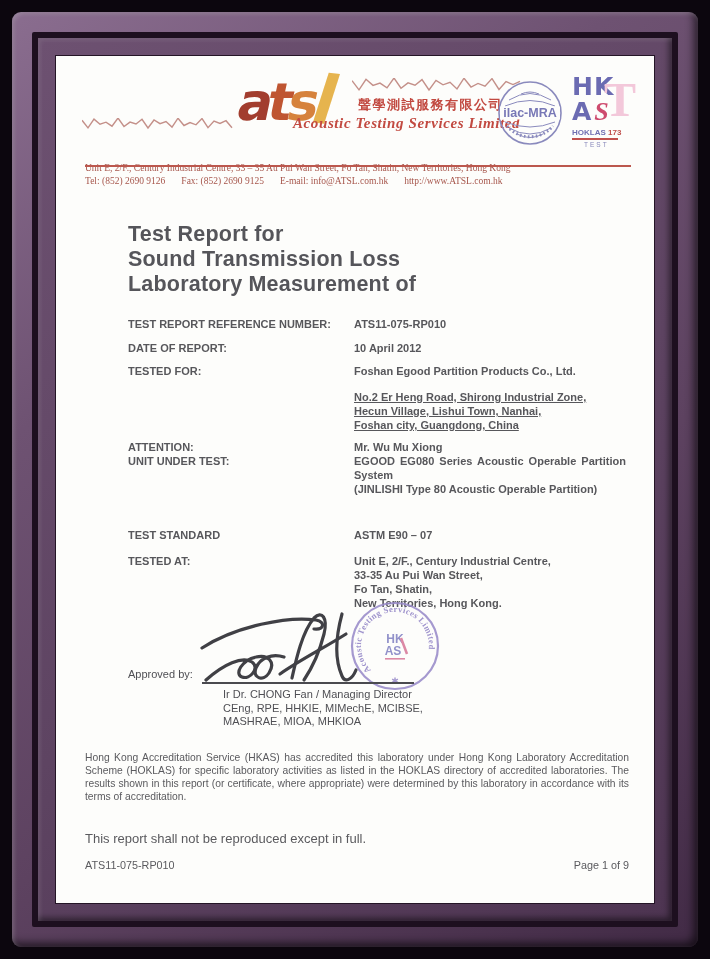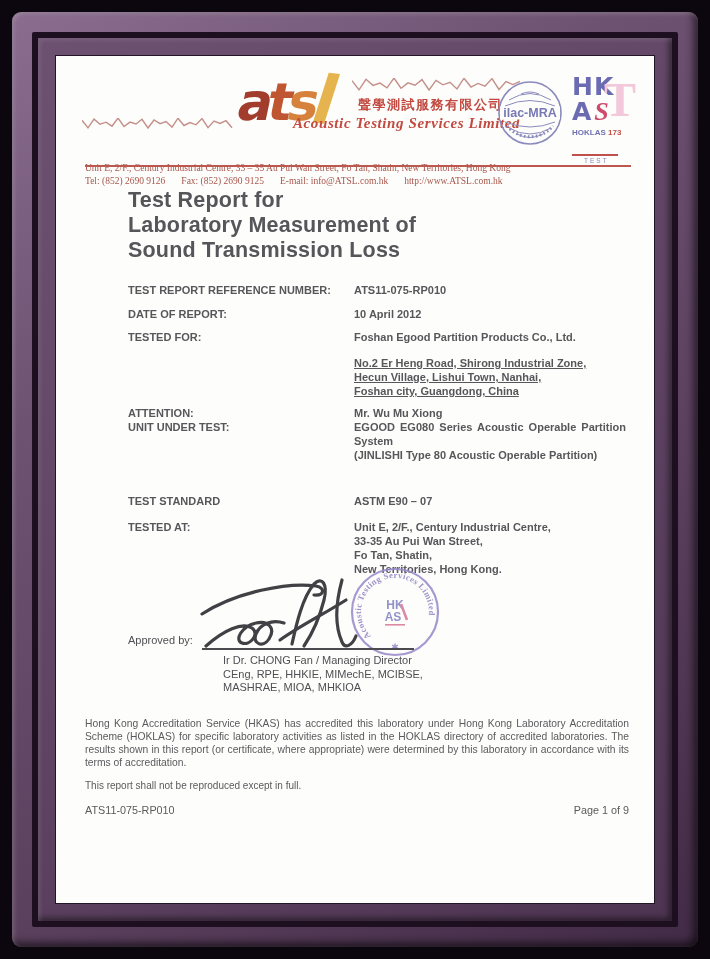--- a/index.html
+++ b/index.html
@@ -40,47 +40,47 @@
   .ilac{position:absolute;left:441px;top:24px;}
   .hkas{position:absolute;left:516px;top:20px;width:62px;}
   .hkas-letters{position:relative;height:48px;font-family:"DejaVu Sans",sans-serif;}
   .hkas-hk,.hkas-a{font-weight:bold;font-size:25px;line-height:21px;color:#6b6bb2;letter-spacing:1px;}
   .hkas-row2{position:relative;z-index:1;}
   .hkas-s{font-family:"Liberation Serif",serif;font-style:italic;font-weight:bold;
     font-size:26px;color:#ce4b6e;margin-left:2px;}
   .hkas-t{position:absolute;right:-2px;top:-4px;font-size:48px;font-weight:bold;
     color:#f3c8da;z-index:0;font-family:"Liberation Serif",serif;}
   .hkas-hoklas{margin-top:4px;font-size:8px;font-weight:bold;color:#7070b2;
-    border-bottom:2px solid #c0504d;padding-bottom:17px;white-space:nowrap;width:46px;}
+    border-bottom:2px solid #c0504d;padding-bottom:1px;white-space:nowrap;width:46px;}
   .hkas-hoklas .num{color:#c0504d;}
   .hkas-test{font-size:6.5px;letter-spacing:2px;color:#8888ba;margin-top:1px;margin-left:12px;}
 
   
-  .doc-title{margin:20px 24px 0 72px;font-size:21.5px;line-height:25px;font-weight:bold;
+  .doc-title{margin:54px 24px 0 72px;font-size:21.5px;line-height:25px;font-weight:bold;
     color:#55555a;letter-spacing:.2px;}
   .fields{margin:20px 24px 0 72px;}
   .field-row{display:grid;grid-template-columns:226px 272px;font-size:11px;
     font-weight:bold;line-height:14px;color:#57575b;}
   .field-value{white-space:pre-line;}
   .jst{text-align:justify;}
   .mb10{margin-bottom:10px;}.mb9{margin-bottom:9px;}.mb12{margin-bottom:12px;}
   .mb8{margin-bottom:8px;text-decoration:underline;}.mb11{}.mb32{margin-bottom:32px;}
 
   
   .signature{position:relative;height:133px;margin:0 24px 0 72px;}
   .sig-svg{position:absolute;left:68px;top:-2px;}
   .stamp{position:absolute;left:221px;top:-10px;opacity:.88;}
   .approved-label{position:absolute;left:0;top:58px;font-size:11px;color:#4f4f54;}
   .sig-line{position:absolute;left:74px;top:72px;width:212px;border-top:2px solid #4a4a4f;}
   .sig-names{position:absolute;left:95px;top:78px;font-size:11px;line-height:13.5px;color:#4f4f54;}
 
   
   .footer{margin:8px 25px 0 29px;color:#5a5a5e;}
   .accreditation{font-size:10.3px;line-height:13px;text-align:justify;}
-  .repro-note{margin-top:11px;font-size:10px;}
+  .repro-note{margin-top:28px;font-size:13px;}
   .page-row{margin-top:13px;display:flex;justify-content:space-between;font-size:10.8px;}
 </style>
 </head>
 <body>
 
 <div class="frame-outer">
 <div class="frame-bevel">
 <div class="frame-groove">
 <div class="frame-mat">
 <div class="paper">
@@ -140,22 +140,22 @@
         <span>E-mail: info@ATSL.com.hk</span>
         <span>http://www.ATSL.com.hk</span>
       </div>
     </div>
 
     <div class="red-rule"></div>
   </header>
 
   <h1 class="doc-title">
     <div>Test Report for</div>
+    <div>Sound Transmission Loss</div>
     <div>Laboratory Measurement of</div>
-    <div>Sound Transmission Loss</div>
   </h1>
 
   <section class="fields">
     <div class="field-row mb10">
       <span class="field-label">TEST REPORT REFERENCE NUMBER:</span>
       <span class="field-value">ATS11-075-RP010</span>
     </div>
     <div class="field-row mb9">
       <span class="field-label">DATE OF REPORT:</span>
       <span class="field-value">10 April 2012</span>

